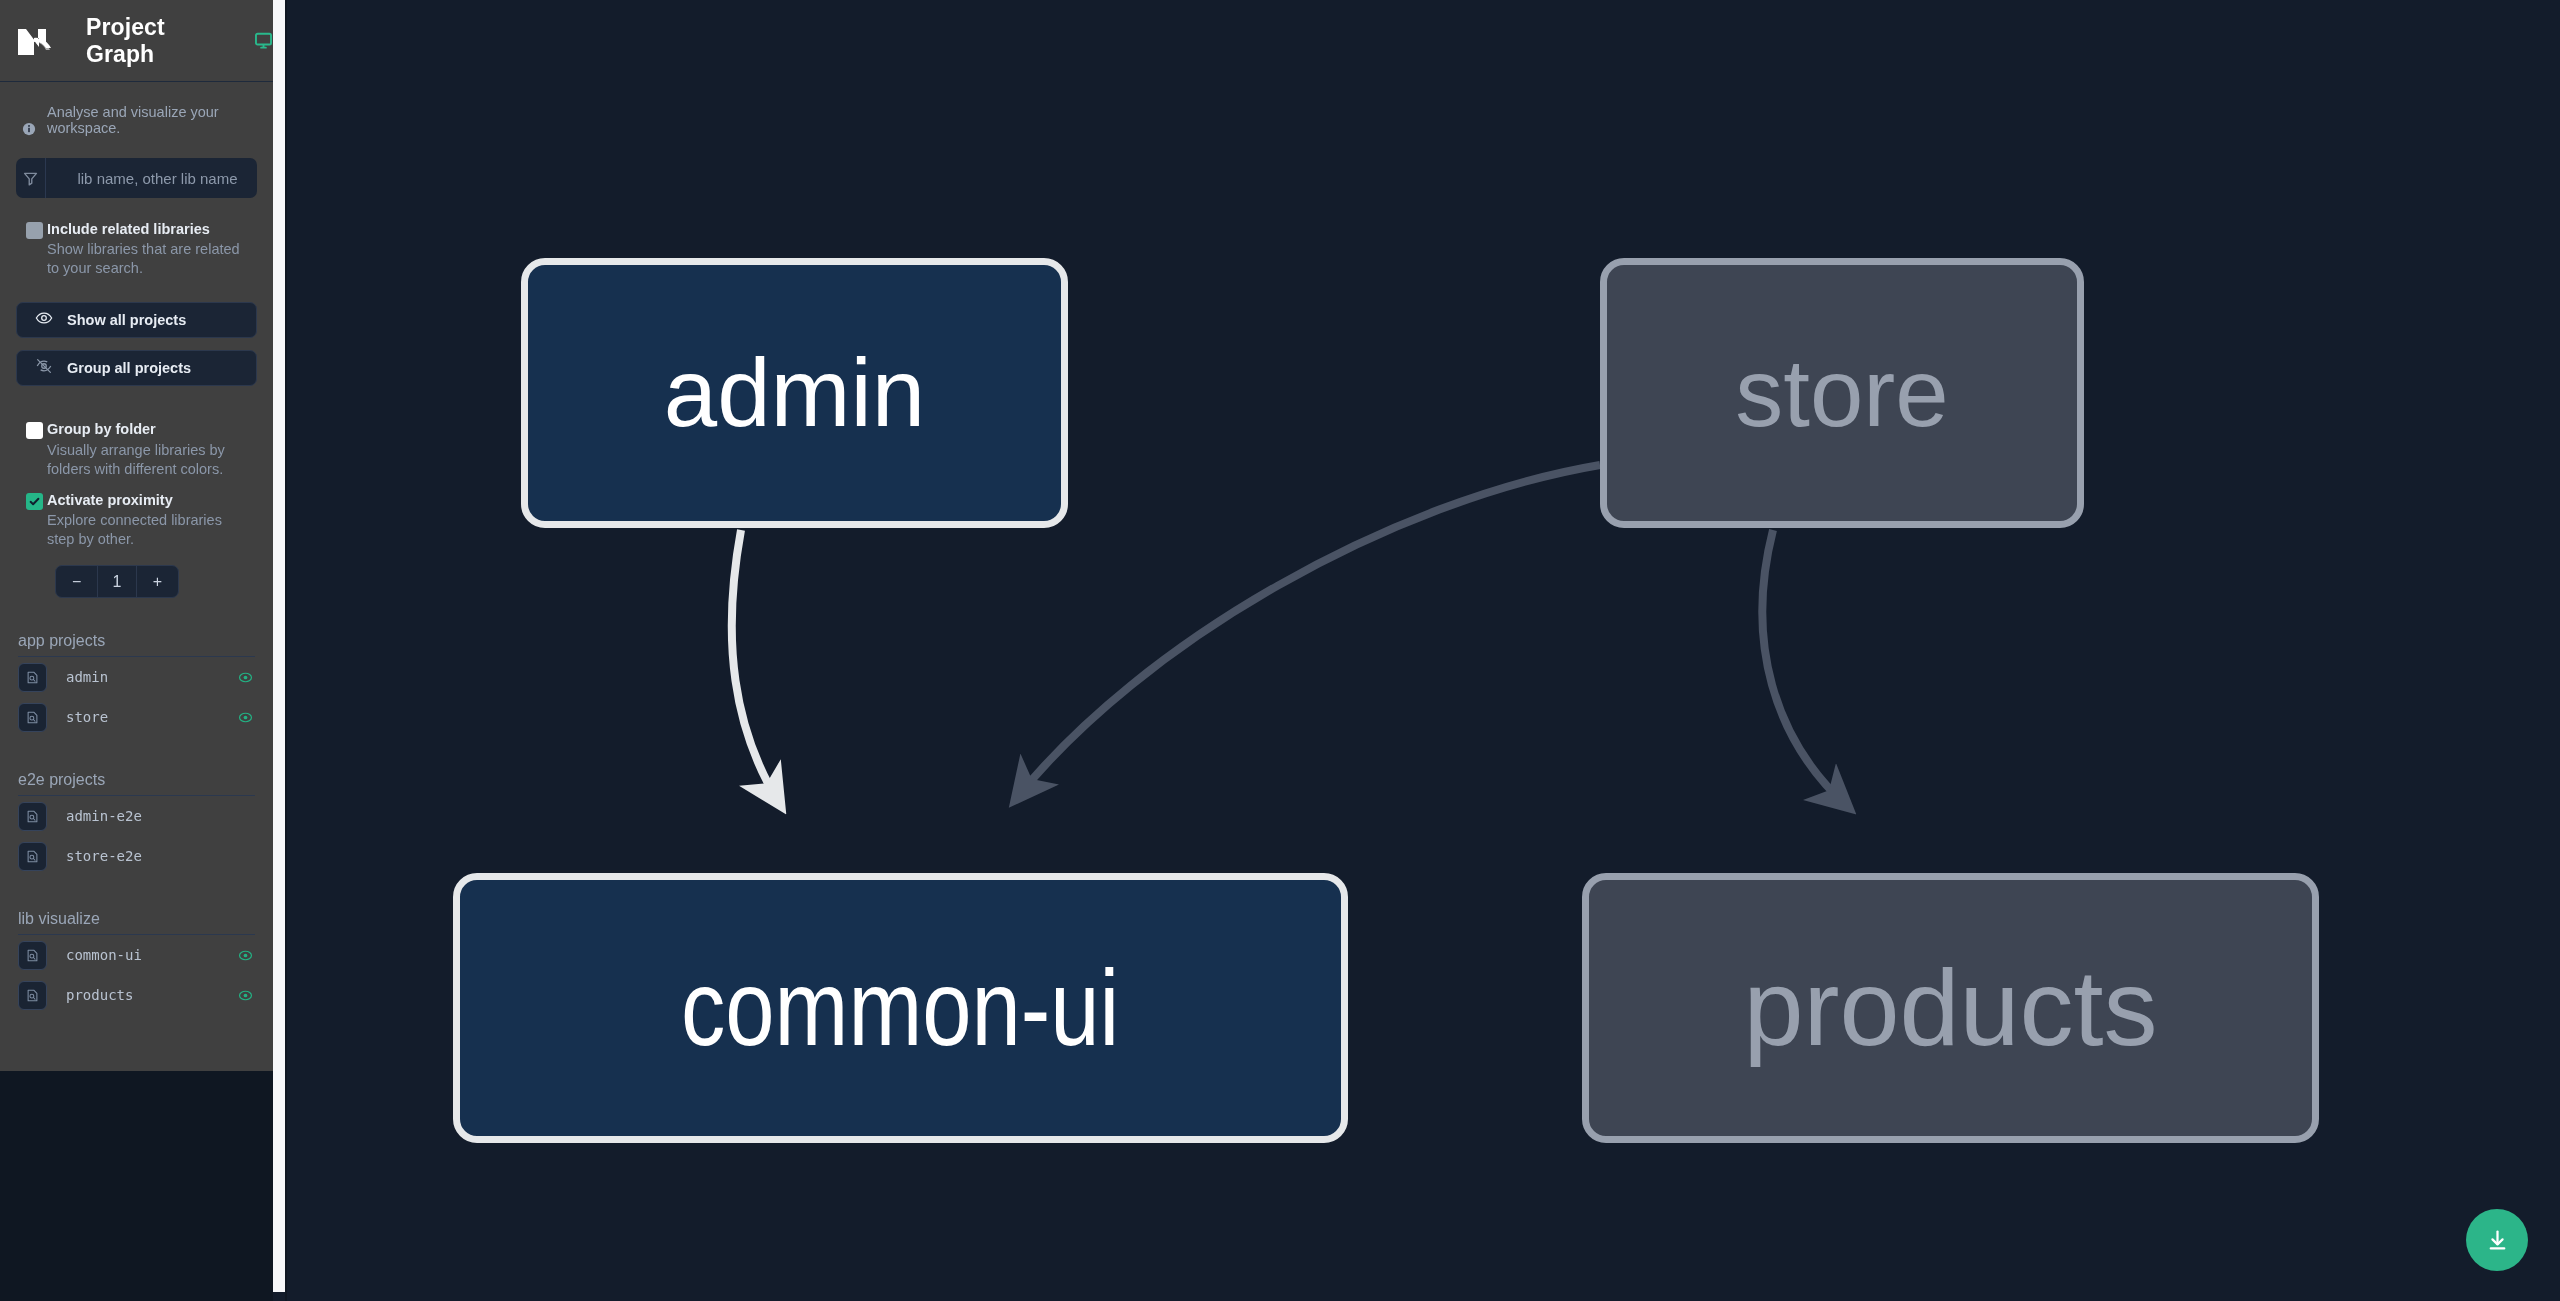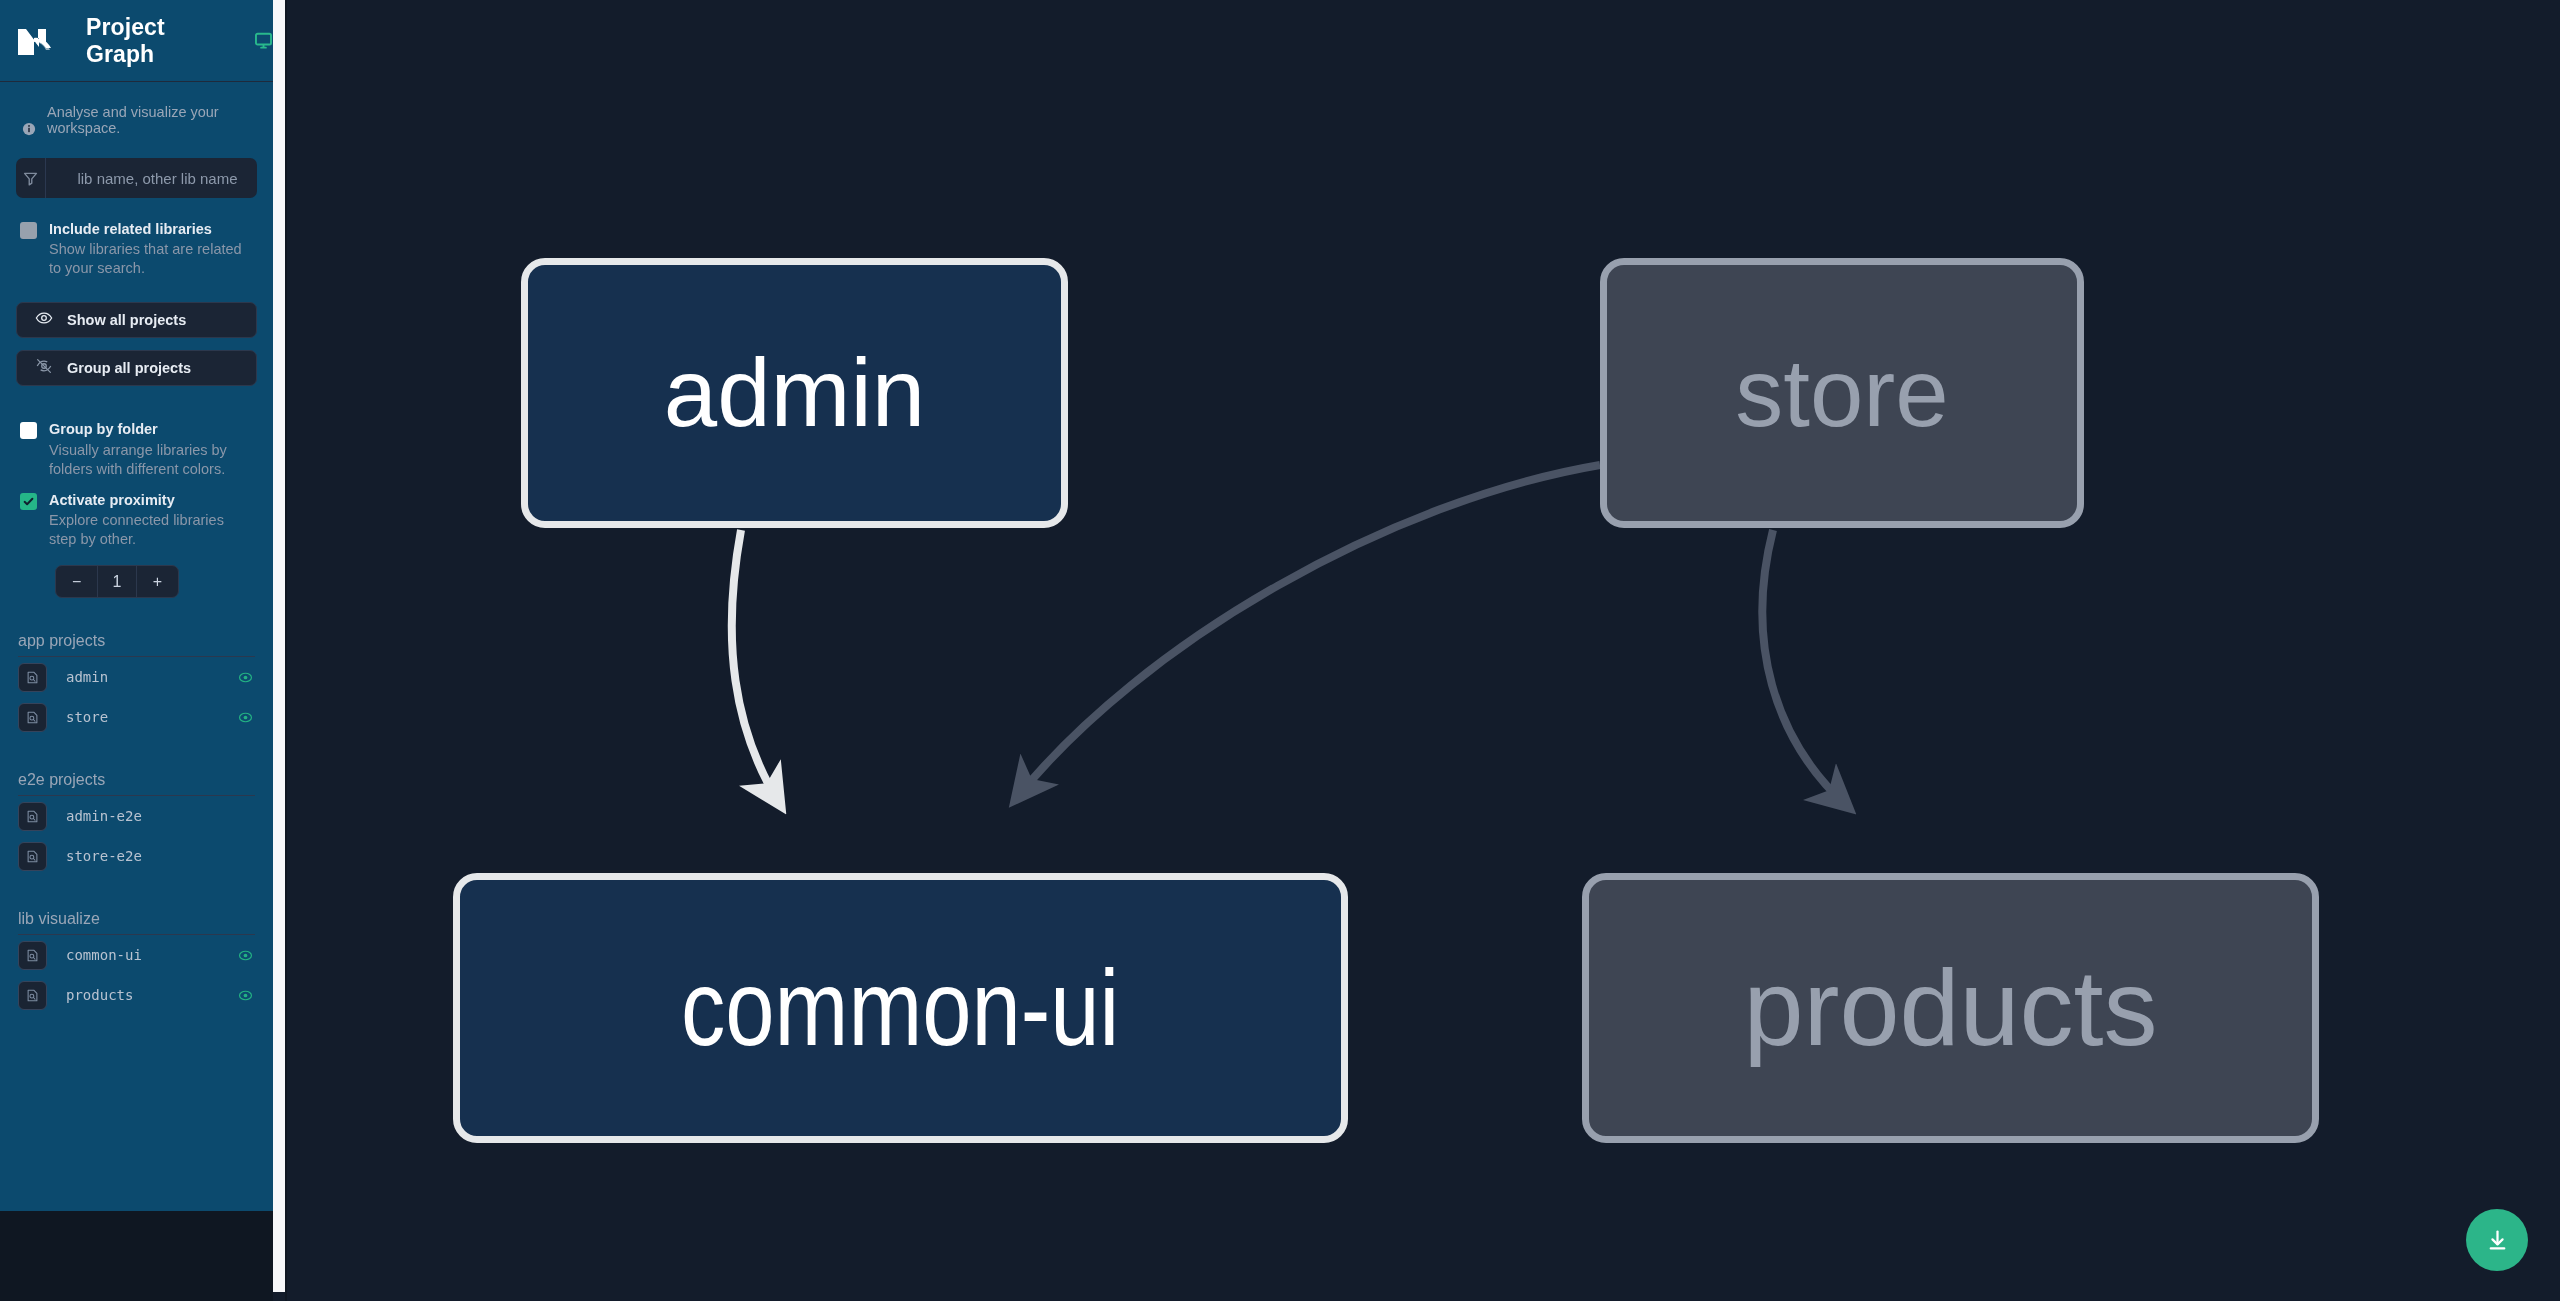--- a/index.html
+++ b/index.html
@@ -7,22 +7,22 @@
     width: 2560px; height: 1301px;
     background: #0f1722;
     font-family: "Liberation Sans", sans-serif;
     overflow: hidden;
   }
   #app { position: relative; width: 2560px; height: 1301px; display: flex; }
 
   
   .sidebar {
     position: relative;
-    width: 273px; height: 1211px;
-    background: #0c4a6e;
+    width: 273px; height: 1071px;
+    background: #404040;
     flex: 0 0 273px;
     overflow: hidden;
   }
   .sb-header {
     height: 82px;
     display: flex; align-items: center;
     padding-left: 14px;
     border-bottom: 1px solid #1e2a3c;
   }
   .nx-logo { width: 52px; height: 40px; flex: 0 0 52px; }
@@ -58,22 +58,23 @@
     flex: 1; height: 40px;
     background: transparent; border: none; outline: none;
     color: #d6dde8; font-size: 15px;
     font-family: "Liberation Sans", sans-serif;
     padding-left: 12px;
     text-align: center;
   }
   .search-input::placeholder { color: #8d99ab; }
 
   .opt-row {
-    display: flex; gap: 12px;
+    display: flex; gap: 4px;
     padding: 22px 20px 0 20px;
+    margin-left: 6px;
   }
   .cbx {
     flex: 0 0 17px; width: 17px; height: 17px;
     border-radius: 3px; margin-top: 2px;
     display:flex; align-items:center; justify-content:center;
   }
   .cbx.gray { background: #97a1ad; }
   .cbx.white { background: #ffffff; }
   .cbx.green { background: #25b688; }
   .opt-text { line-height: 1.32; }

